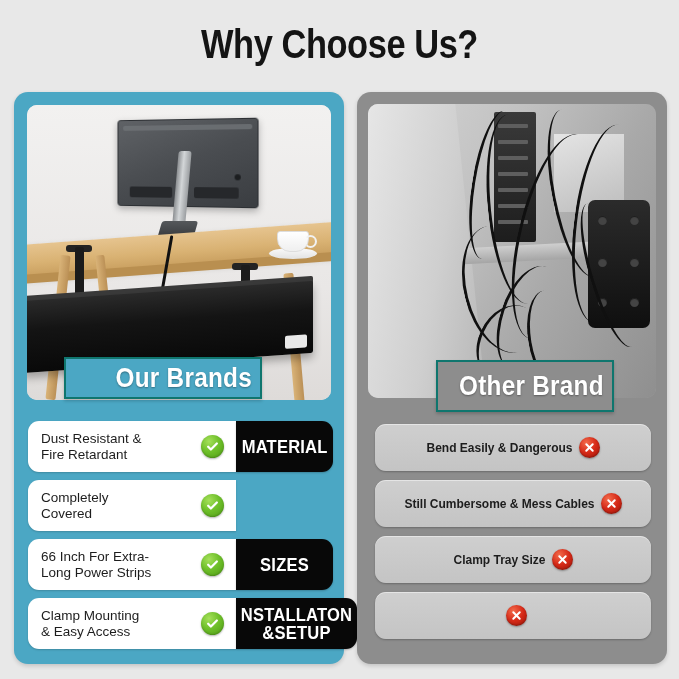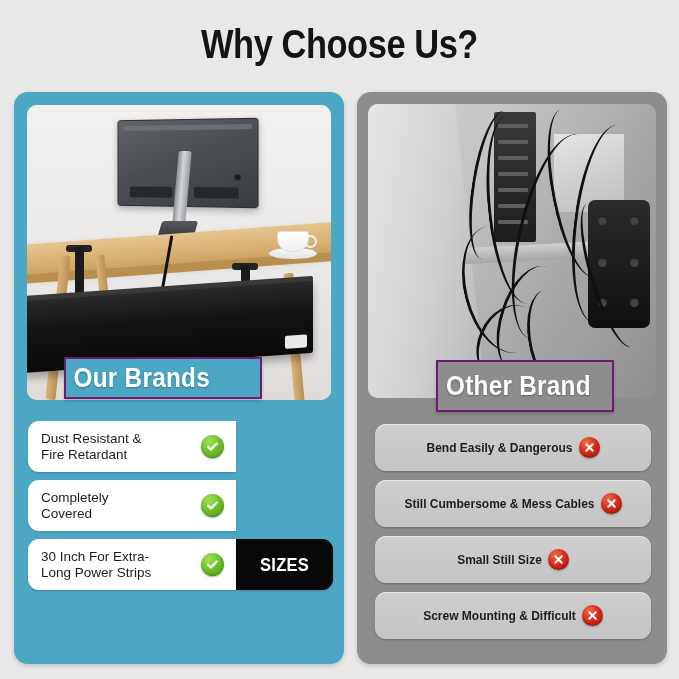--- a/index.html
+++ b/index.html
@@ -226,24 +226,24 @@
   }
   .r-bg-panel {
     position: absolute; left: 186px; top: 30px; width: 70px; height: 78px;
     background: linear-gradient(160deg, #e4e4e4, #bdbdbd);
   }
 
   
   .brand-pill {
     position: absolute;
     border-radius: 0;
-    border: 2px solid #701a75;
+    border: 2px solid #0f766e;
     display: flex;
     align-items: center;
-    justify-content: flex-start;
+    justify-content: flex-end;
     box-sizing: border-box;
   }
   .brand-pill span {
     font-family: "Liberation Sans Narrow", "Liberation Sans", sans-serif;
     font-weight: bold;
     font-size: 27px;
     color: #ffffff;
     letter-spacing: 0.3px;
     transform: scaleX(0.9);
     white-space: nowrap;
@@ -417,49 +417,67 @@
   <div class="feat-row">
     <div class="feat-white">
       <div class="feat-text" style="white-space:pre-line">Dust Resistant &amp;
 Fire Retardant</div>
       <div class="check-badge">
         <svg width="13" height="13" viewBox="0 0 24 24">
             <path d="M4 12.5l5 5 11-11" fill="none" stroke="#ffffff" stroke-width="4.2" stroke-linecap="round" stroke-linejoin="round"></path>
           </svg>
       </div>
     </div>
+    <div class="feat-black">
+      <div class="feat-cat">MATERIAL</div>
+    </div>
   </div>
 
   <div class="feat-row">
     <div class="feat-white">
       <div class="feat-text" style="white-space:pre-line">Completely
 Covered</div>
       <div class="check-badge">
         <svg width="13" height="13" viewBox="0 0 24 24">
             <path d="M4 12.5l5 5 11-11" fill="none" stroke="#ffffff" stroke-width="4.2" stroke-linecap="round" stroke-linejoin="round"></path>
           </svg>
       </div>
     </div>
   </div>
 
   <div class="feat-row">
     <div class="feat-white">
-      <div class="feat-text" style="white-space:pre-line">30 Inch For Extra-
+      <div class="feat-text" style="white-space:pre-line">66 Inch For Extra-
 Long Power Strips</div>
       <div class="check-badge">
         <svg width="13" height="13" viewBox="0 0 24 24">
             <path d="M4 12.5l5 5 11-11" fill="none" stroke="#ffffff" stroke-width="4.2" stroke-linecap="round" stroke-linejoin="round"></path>
           </svg>
       </div>
     </div>
     <div class="feat-black">
       <div class="feat-cat">SIZES</div>
     </div>
   </div>
 
+  <div class="feat-row">
+    <div class="feat-white">
+      <div class="feat-text" style="white-space:pre-line">Clamp Mounting
+&amp; Easy Access</div>
+      <div class="check-badge">
+        <svg width="13" height="13" viewBox="0 0 24 24">
+            <path d="M4 12.5l5 5 11-11" fill="none" stroke="#ffffff" stroke-width="4.2" stroke-linecap="round" stroke-linejoin="round"></path>
+          </svg>
+      </div>
+    </div>
+    <div class="feat-black">
+      <div class="feat-cat">NSTALLATON
+&amp;SETUP</div>
+    </div>
+  </div>
 
 </div>
 
 <div class="panel panel-right">
 
   <div class="photo photo-right">
     <div class="scene">
       <div class="r-wall"></div>
       <div class="r-bg-panel"></div>
       <div class="r-curtain"></div>
@@ -517,30 +535,29 @@
   <div class="con-row">
     <div class="con-text">Still Cumbersome &amp; Mess Cables</div>
     <div class="x-badge">
       <svg width="11" height="11" viewBox="0 0 24 24">
           <path d="M5 5l14 14M19 5L5 19" fill="none" stroke="#ffffff" stroke-width="4.4" stroke-linecap="round"></path>
         </svg>
     </div>
   </div>
 
   <div class="con-row">
-    <div class="con-text">Small Still Size</div>
+    <div class="con-text">Clamp Tray Size</div>
     <div class="x-badge">
       <svg width="11" height="11" viewBox="0 0 24 24">
           <path d="M5 5l14 14M19 5L5 19" fill="none" stroke="#ffffff" stroke-width="4.4" stroke-linecap="round"></path>
         </svg>
     </div>
   </div>
 
   <div class="con-row">
-    <div class="con-text">Screw Mounting &amp; Difficult</div>
     <div class="x-badge">
       <svg width="11" height="11" viewBox="0 0 24 24">
           <path d="M5 5l14 14M19 5L5 19" fill="none" stroke="#ffffff" stroke-width="4.4" stroke-linecap="round"></path>
         </svg>
     </div>
   </div>
 
 </div>
 
 </body></html>

